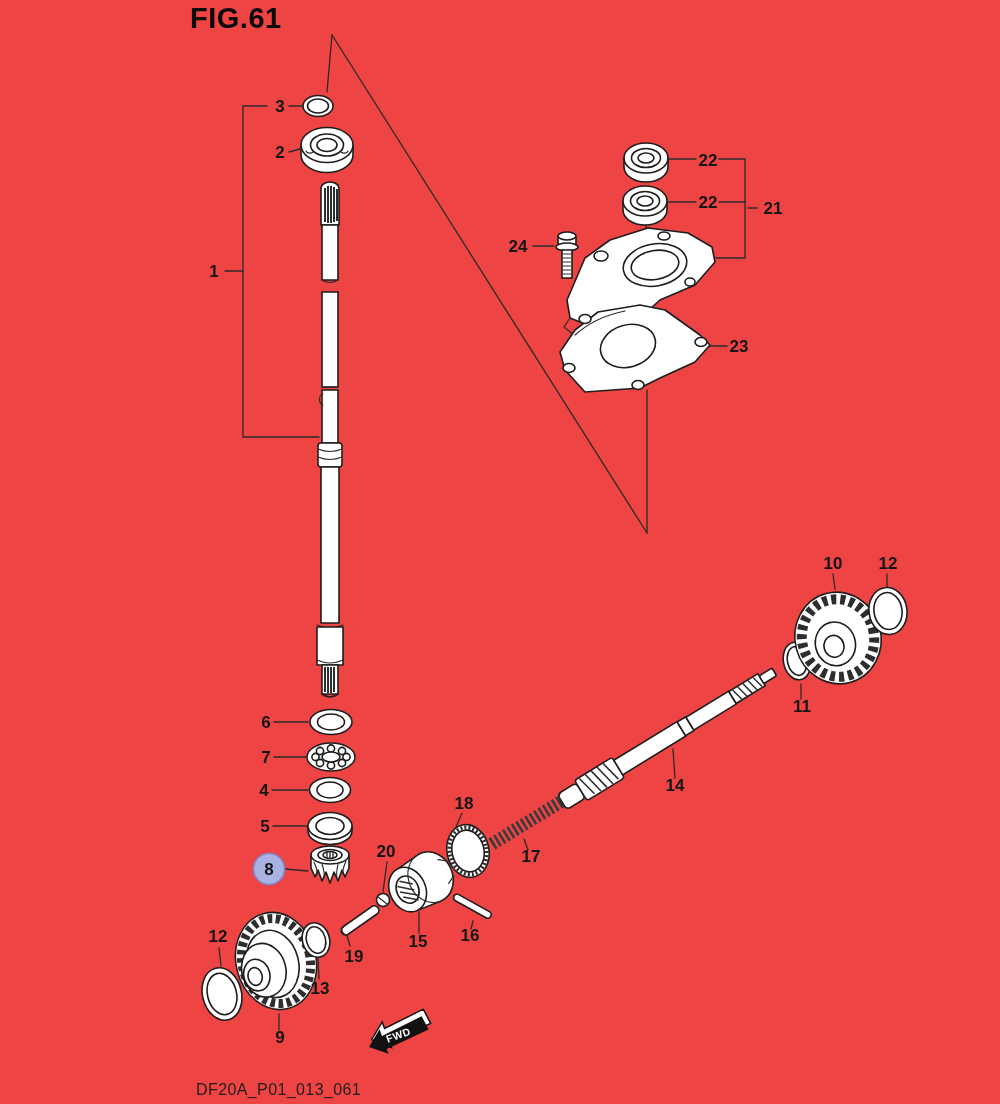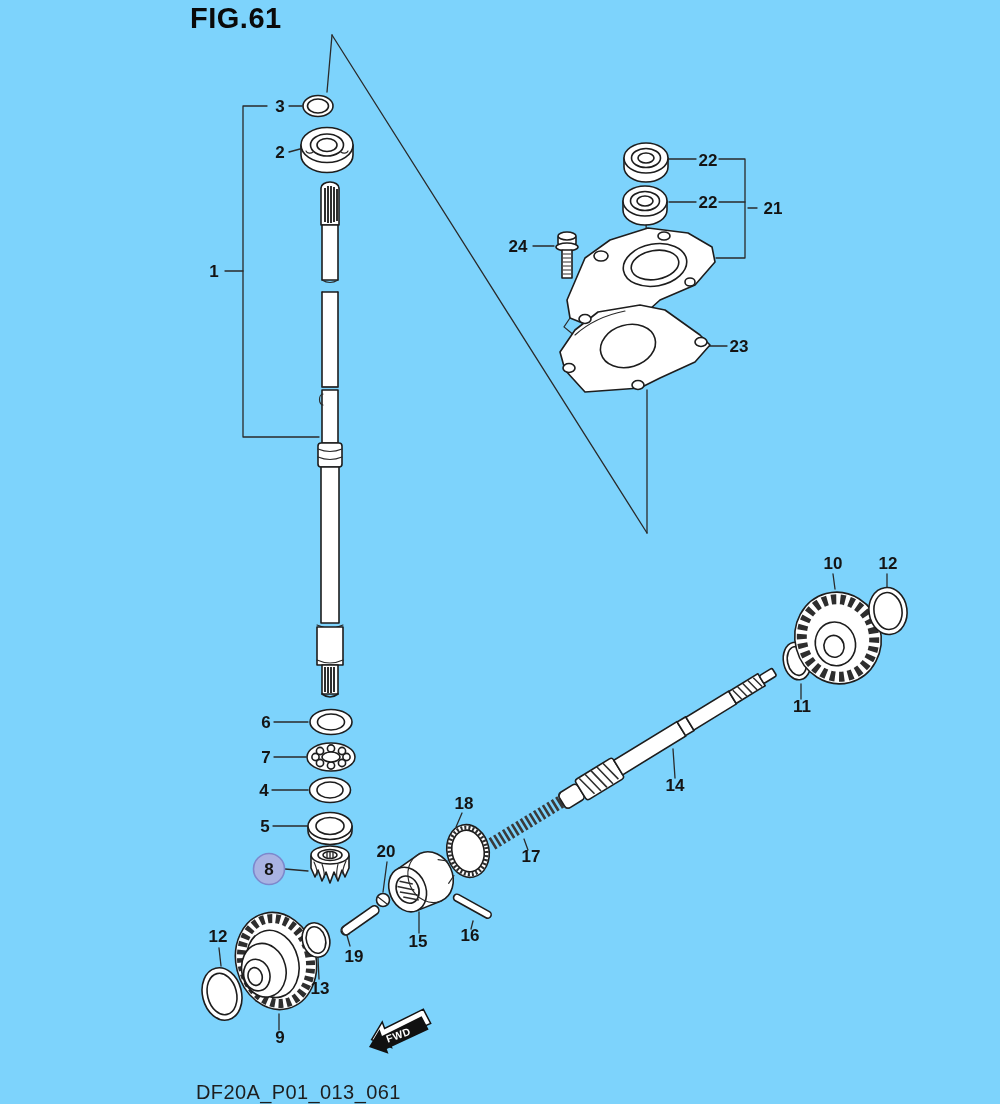--- a/index.html
+++ b/index.html
@@ -1,20 +1,20 @@
 <!DOCTYPE html>
 <html><head>
 <meta charset="utf-8">
 <style>
   html,body{margin:0;padding:0;background:#ffffff;}
-  .page{position:relative;width:1000px;height:1104px;background:#7dd3fc;overflow:hidden;
+  .page{position:relative;width:1000px;height:1104px;background:#ef4444;overflow:hidden;
         font-family:"Liberation Sans",sans-serif;}
   .fig-title{position:absolute;left:190px;top:2px;font-size:29px;font-weight:800;
              color:#0a0a0a;letter-spacing:.5px;}
-  .part-code{position:absolute;left:196px;top:1081px;font-size:20px;font-weight:500;
+  .part-code{position:absolute;left:196px;top:1081px;font-size:16px;font-weight:500;
              color:#1e1e1e;letter-spacing:.4px;}
   svg{position:absolute;left:0;top:0;}
   .ln{fill:none;stroke:#1d1d1d;stroke-width:1.6;stroke-linecap:round;stroke-linejoin:round;}
   .lnf{fill:#ffffff;stroke:#1d1d1d;stroke-width:1.6;stroke-linecap:round;stroke-linejoin:round;}
   .thin{fill:none;stroke:#2a2a2a;stroke-width:1.15;stroke-linecap:round;}
   .leader{fill:none;stroke:#2a2a2a;stroke-width:1.3;stroke-linecap:round;stroke-linejoin:round;}
   .teeth{fill:none;stroke:#2e2e2e;stroke-linecap:butt;}
   .callout{font-family:"Liberation Sans",sans-serif;font-size:17px;font-weight:700;
            fill:#141414;text-anchor:middle;cursor:pointer;}
   .fwdtxt{font-family:"Liberation Sans",sans-serif;font-size:10.5px;font-weight:700;

